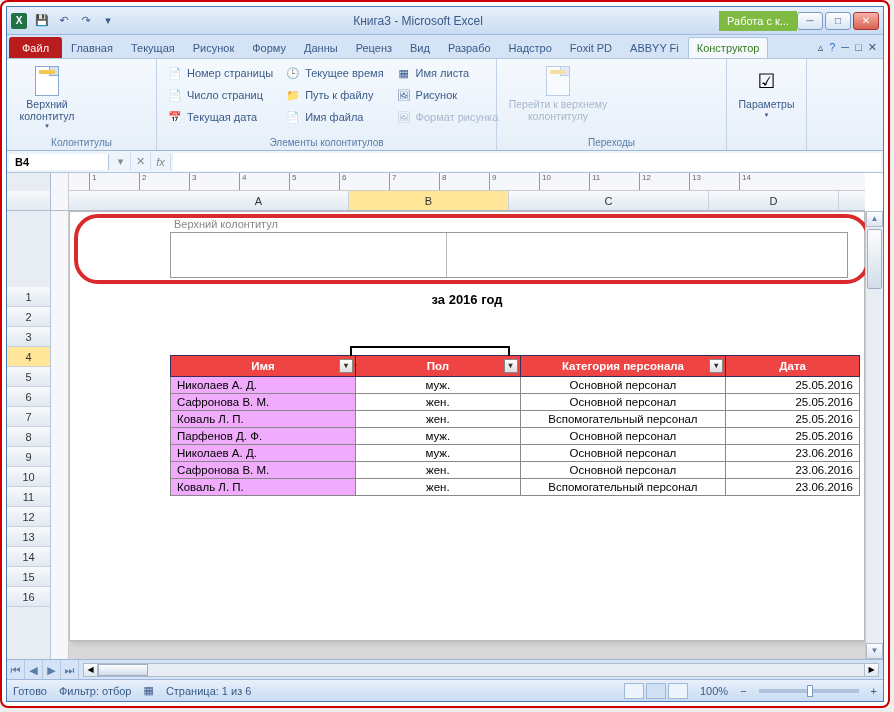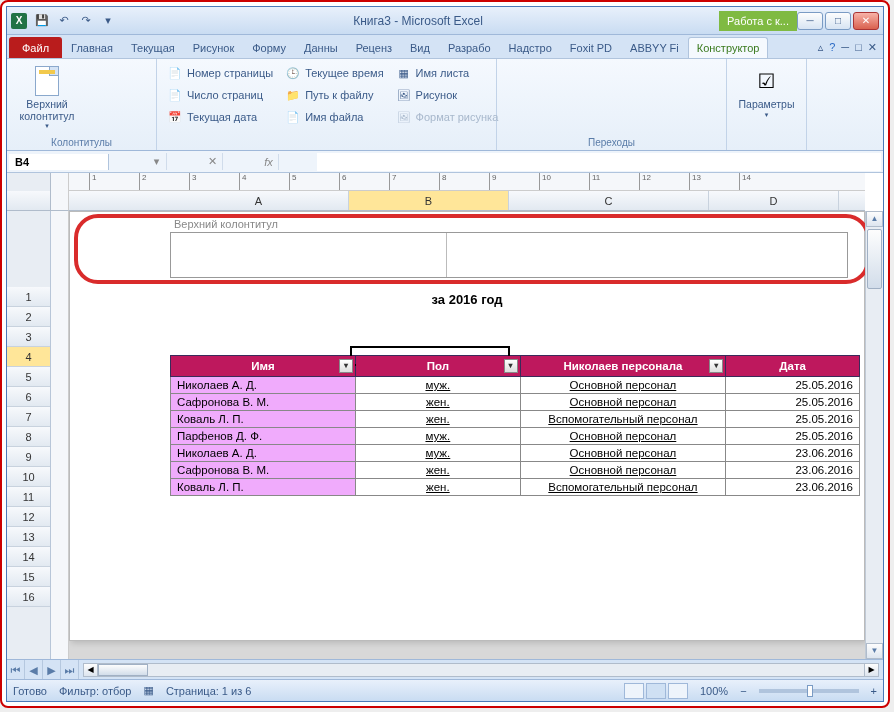--- a/index.html
+++ b/index.html
@@ -42,21 +42,21 @@
 .small-btn.disabled { color: #a8b8cc; }
 .big-btn.disabled .lbl { color: #a8b8cc; }
 
 
 .ico-doc { width: 24px; height: 30px; background: #fff; border: 1px solid #8aa8cc; position: relative; }
 .ico-doc::before { content:""; position:absolute; top:0; right:0; width:8px; height:8px; background:#d4e3f5; border-left:1px solid #8aa8cc; border-bottom:1px solid #8aa8cc; }
 .ico-doc.hdr::after { content:""; position:absolute; top:3px; left:3px; right:3px; height:4px; background:#f2c94c; }
 .ico-doc.ftr::after { content:""; position:absolute; bottom:3px; left:3px; right:3px; height:4px; background:#f2c94c; }
 
 
-.formula-bar { height: 22px; background: #eef4fb; display: flex; align-items: center; border-bottom: 1px solid #b0c4dd; font-size: 11px; gap: 36px; }
+.formula-bar { height: 22px; background: #eef4fb; display: flex; align-items: center; border-bottom: 1px solid #b0c4dd; font-size: 11px; }
 .name-box { width: 100px; padding: 2px 6px; border-right: 1px solid #b0c4dd; background: #fff; margin: 2px; font-weight: bold; }
 .fb-btn { width: 20px; text-align: center; color: #888; border-right: 1px solid #d0dceb; padding: 2px 0; }
 .fx { font-style: italic; }
 .formula-input { flex: 1; background: #fff; margin: 2px; height: 18px; }
 
 
 .sheet-area { flex: 1; background: #fff; display: flex; position: relative; overflow: hidden; }
 .row-hdr-col { width: 44px; background: #e8edf3; border-right: 1px solid #b8c6d8; }
 .ruler { height: 18px; background: #f5f7fa; border-bottom: 1px solid #ccc; position: relative; overflow: hidden; font-size: 8px; color: #666; }
 .ruler .tick { position: absolute; top: 0; bottom: 0; border-left: 1px solid #999; padding-left: 2px; }
@@ -80,25 +80,25 @@
 .header-box { flex: 1; border-right: 1px solid #bbb; }
 .header-box:last-child { border-right: none; }
 .header-highlight { position: absolute; border: 4px solid #d92b2b; border-radius: 24px; pointer-events: none; }
 
 .sheet-title { text-align: center; font-weight: bold; font-size: 15px; padding: 4px 0; }
 .sheet-subtitle { text-align: center; font-weight: bold; font-size: 13px; padding: 2px 0 8px; }
 
 .sel-cell { border: 2px solid #000; height: 20px; position: absolute; }
 
 .data-table { width: 100%; border-collapse: collapse; font-size: 11.5px; }
-.data-table th { background: #be185d; color: #fff; font-weight: bold; padding: 4px 6px; border: 1px solid #3a2a5a; text-align: center; position: relative; }
+.data-table th { background: #ef4444; color: #fff; font-weight: bold; padding: 4px 6px; border: 1px solid #3a2a5a; text-align: center; position: relative; }
 .data-table th .fbtn { position: absolute; right: 2px; top: 50%; transform: translateY(-50%); width: 14px; height: 14px; background: linear-gradient(#fff,#ddd); border: 1px solid #888; font-size: 8px; line-height: 12px; color: #333; }
 .data-table td { border: 1px solid #888; padding: 2px 6px; background: #fff; }
 .data-table td.name { background: #f0abfc; }
-.data-table td.center { text-align: center; text-decoration: underline; }
+.data-table td.center { text-align: center; }
 .data-table td.right { text-align: right; }
 
 
 .vscroll { position: absolute; right: 0; top: 38px; bottom: 0; width: 18px; background: #e8edf3; border-left: 1px solid #c0cad6; }
 .vscroll .arrow { height: 16px; background: linear-gradient(#fdfdfd,#dde5ef); border: 1px solid #b0bccb; text-align: center; font-size: 8px; line-height: 14px; color: #5a7ca8; cursor: pointer; }
 .vscroll .thumb { position: absolute; left: 1px; right: 1px; top: 18px; height: 60px; background: linear-gradient(#fdfdfd,#d2ddea); border: 1px solid #a0b0c4; border-radius: 2px; }
 
 
 .sheet-tabs-bar { height: 20px; background: #d4e3f5; display: flex; align-items: center; border-top: 1px solid #9fb8d9; font-size: 11px; }
 .nav-btn { width: 18px; text-align: center; color: #5a7ca8; cursor: pointer; border-right: 1px solid #b5c8df; height: 100%; line-height: 20px; }
@@ -216,24 +216,31 @@
           <div class="small-btn">
                 <span class="si">🖼</span>
                 <span>Рисунок</span>
               </div>
           <div class="small-btn disabled">
                 <span class="si">🖼</span>
                 <span>Формат рисунка</span>
               </div>
         </div>
       </div>
+      <div class="group-label">Элементы колонтитулов</div>
     </div>
 
     <div class="ribbon-group" style="width:230px;">
       <div class="group-content">
+        <div class="big-btn disabled" style="width:110px;">
+          <div class="ico">
+                <div class="ico-doc hdr" style="opacity:.5;"></div>
+              </div>
+          <div class="lbl">Перейти к верхнему колонтитулу</div>
+        </div>
       </div>
       <div class="group-label">Переходы</div>
     </div>
 
     <div class="ribbon-group" style="width:80px;">
       <div class="group-content">
         <div class="big-btn">
           <div class="ico" style="font-size:20px;">☑</div>
           <div class="lbl">Параметры</div>
               <div class="dd">▾</div>
@@ -325,21 +332,21 @@
 
           <div class="sel-cell" style="left:280px; top:134px; width:160px;"></div>
 
           <div style="height:40px;"></div>
 
           <table class="data-table" style="margin-left:84px; width:690px;">
             <thead>
                   <tr>
               <th style="width:180px;"><span>Имя</span><span class="fbtn">▾</span></th>
               <th style="width:160px;"><span>Пол</span><span class="fbtn">▾</span></th>
-              <th style="width:200px;"><span>Николаев персонала</span><span class="fbtn">▾</span></th>
+              <th style="width:200px;"><span>Категория персонала</span><span class="fbtn">▾</span></th>
               <th style="width:130px;"><span>Дата</span></th>
             </tr>
                 </thead>
             <tbody id="tbody">
                   <tr>
                     <td class="name">Николаев А. Д.</td>
   <td class="center">муж.</td>
   <td class="center">Основной персонал</td>
   <td class="right">25.05.2016</td>
                   </tr>

